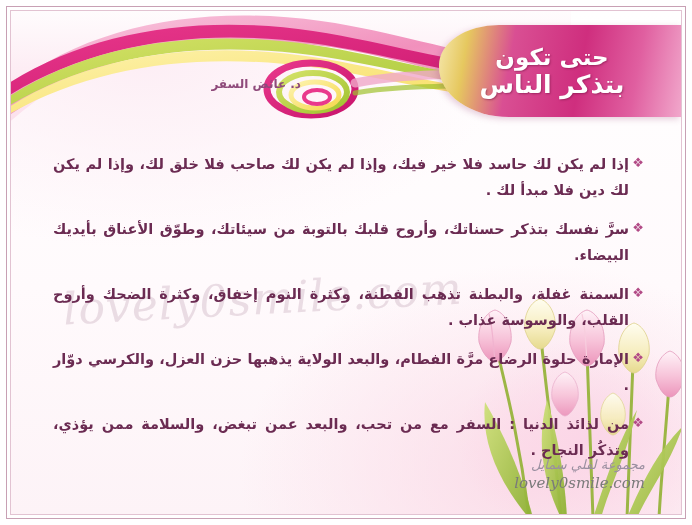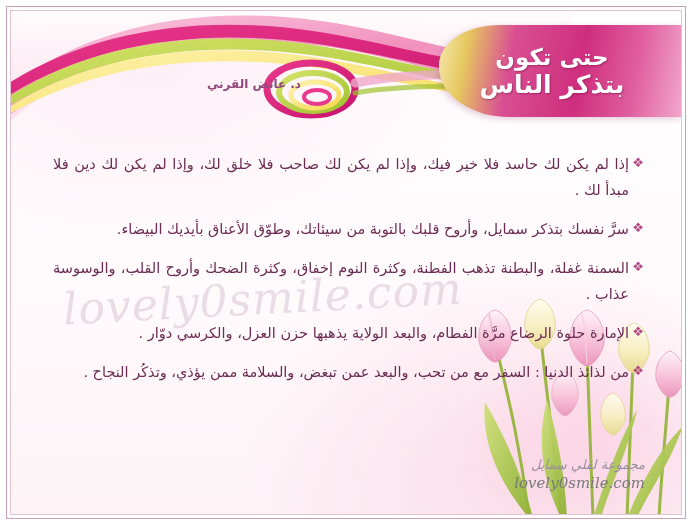--- a/index.html
+++ b/index.html
@@ -134,21 +134,21 @@
     color: #b24a86;
     font-size: 13px;
     line-height: 24px;
     text-align: center;
   }
   .item-text {
     flex: 1 1 auto;
     font-size: 14.5px;
     line-height: 26px;
     color: #6b2b52;
-    font-weight: normal;
+    font-weight: bold;
     text-align: justify;
     text-align-last: right;
     direction: rtl;
     padding-left: 6px;
   }
 
   
   .footer {
     position: absolute;
     right: 36px;
@@ -226,21 +226,21 @@
         <path d="M 344 72 C 400 60, 460 66, 520 58" fill="none" stroke="#f0a8c9" stroke-width="9" stroke-linecap="round" opacity="0.8"></path>
         <path d="M 344 82 C 402 72, 462 78, 522 70" fill="none" stroke="#9fc22e" stroke-width="5" stroke-linecap="round" opacity="0.7"></path>
       </svg>
     </div>
 
     <div class="title-banner">
       <div class="title-line1">حتى تكون</div>
       <div class="title-line2">بتذكر الناس</div>
     </div>
 
-    <div class="author">د. عائض القرني</div>
+    <div class="author">د. عائض السفر</div>
 
     <div class="watermark">lovely0smile.com</div>
 
     <div class="tulips">
       <svg width="250" height="230" viewBox="0 0 250 230" xmlns="http://www.w3.org/2000/svg" aria-hidden="true">
         <defs>
           <linearGradient id="tulipPink" x1="0" y1="0" x2="0" y2="1">
             <stop offset="0%" stop-color="#fff3f8"></stop>
             <stop offset="55%" stop-color="#f7c3d9"></stop>
             <stop offset="100%" stop-color="#ec95bb"></stop>
@@ -307,21 +307,21 @@
 
     <div class="content">
 
       <div class="item">
         <div class="bullet">❖</div>
         <div class="item-text">إذا لم يكن لك حاسد فلا خير فيك، وإذا لم يكن لك صاحب فلا خلق لك، وإذا لم يكن لك دين فلا مبدأ لك .</div>
       </div>
 
       <div class="item">
         <div class="bullet">❖</div>
-        <div class="item-text">سرَّ نفسك بتذكر سمايل، وأروح قلبك بالتوبة من سيئاتك، وطوّق الأعناق بأيديك البيضاء.</div>
+        <div class="item-text">سرَّ نفسك بتذكر حسناتك، وأروح قلبك بالتوبة من سيئاتك، وطوّق الأعناق بأيديك البيضاء.</div>
       </div>
 
       <div class="item">
         <div class="bullet">❖</div>
         <div class="item-text">السمنة غفلة، والبطنة تذهب الفطنة، وكثرة النوم إخفاق، وكثرة الضحك وأروح القلب، والوسوسة عذاب .</div>
       </div>
 
       <div class="item">
         <div class="bullet">❖</div>
         <div class="item-text">الإمارة حلوة الرضاع مرَّة الفطام، والبعد الولاية يذهبها حزن العزل، والكرسي دوّار .</div>

